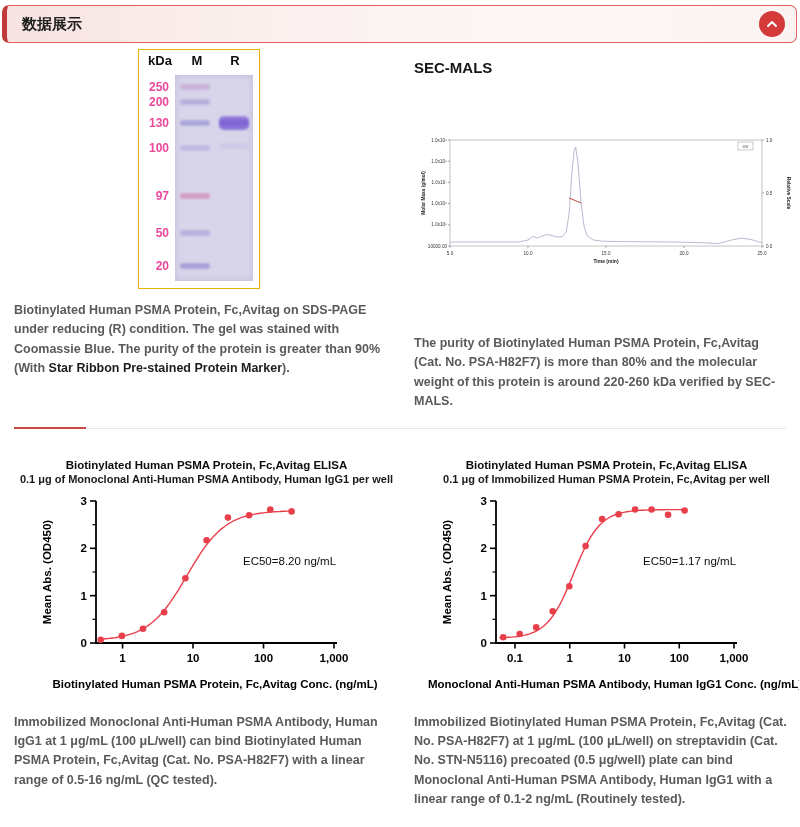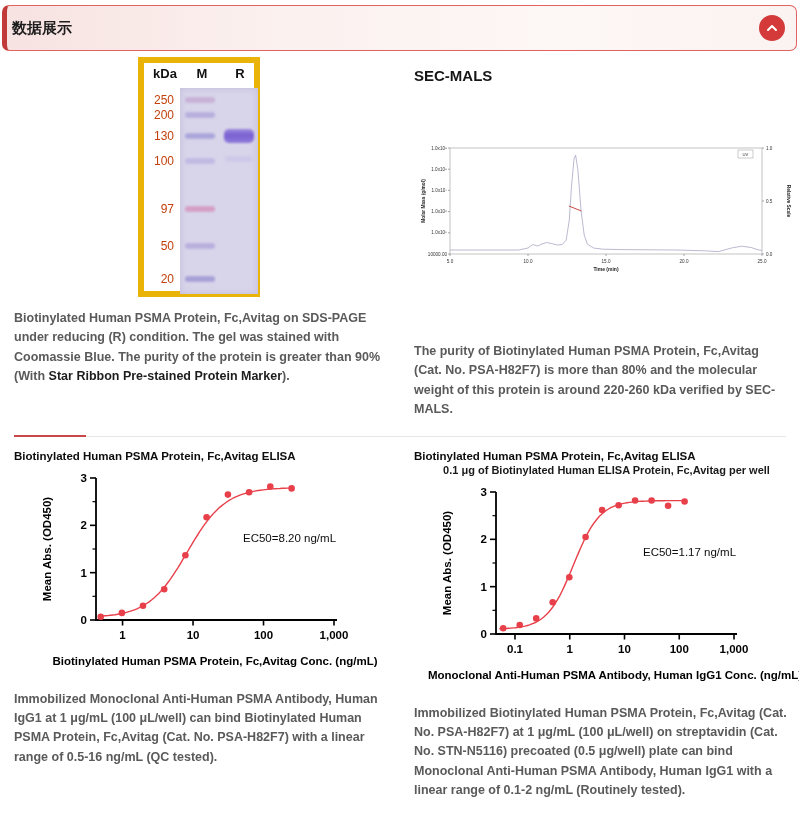--- a/index.html
+++ b/index.html
@@ -6,56 +6,56 @@
   html, body { background: #fff; }
   body {
     width: 800px; height: 827px;
     font-family: "Liberation Sans", "DejaVu Sans", sans-serif;
     color: #222; overflow: hidden; position: relative;
   }
   .page { width: 800px; }
 
   
   .header-bar {
-    margin: 5px 3px 0 2px; height: 46px;
+    margin: 5px 3px 0 2px; height: 38px;
     border: 1px solid #e06262; border-left: 5px solid #c13a3a;
     border-radius: 7px;
     background: linear-gradient(90deg, #f7e3e1 0%, #fbf1ef 35%, #fdf7f6 70%, #fbf3f2 100%);
     display: flex; align-items: center; justify-content: space-between;
-    padding: 0 11px 0 5px;
+    padding: 0 11px 0 15px;
   }
   .header-title { font-size: 15px; font-weight: bold; color: #1c1c1c; }
   .collapse-btn {
     width: 26px; height: 26px; border-radius: 50%;
     background: #d43a3a; border: none; cursor: pointer;
     display: flex; align-items: center; justify-content: center;
   }
   .collapse-btn svg { display: block; }
 
   
   .row { display: grid; grid-template-columns: 400px 400px; }
   .col { padding: 0 12px 0 14px; }
   h3.sec-heading { font-size: 15px; font-weight: bold; color: #161616; margin: 16px 0 0 14px; }
   .row h3.sec-heading { margin-left: 0; }
   .caption { font-size: 12.5px; line-height: 1.55; color: #5a5a5a; margin-top: 12px; font-weight: bold; }
   .caption .dark { color: #1d1d1d; }
 
   
   .gel-panel {
     position: relative; width: 122px; height: 240px;
-    border: 6px solid #eab308; background: #fff; margin: 6px 0 0 124px;
+    border: 1px solid #eab308; background: #fff; margin: 6px 0 0 124px;
   }
   .gel-head span { position: absolute; top: 3px; font-weight: bold; font-size: 13px; color: #111; text-align: center; }
   .gel-head .h-kda { left: 6px;  width: 30px; }
   .gel-head .h-m   { left: 46px; width: 24px; }
   .gel-head .h-r   { left: 84px; width: 24px; }
   .gel-labels { position: absolute; left: 0; top: 25px; width: 33px; height: 206px; }
   .gel-label {
     position: absolute; right: 3px; transform: translateY(-50%);
-    font-size: 12px; font-weight: 400; color: #c2410c;
+    font-size: 12px; font-weight: 700; color: #ec4899;
   }
   .gel-rect {
     position: absolute; left: 36px; top: 25px; width: 78px; height: 206px;
     box-shadow: inset 0 0 6px rgba(120,110,170,.25);
   }
   .band {
     position: absolute; left: 5px; width: 30px; height: 6px;
     border-radius: 3px; transform: translateY(-50%); filter: blur(1px);
   }
   .band.sample { left: 44px; width: 30px; height: 14px; border-radius: 5px; filter: blur(1.1px); }
@@ -67,21 +67,21 @@
   svg text { font-family: "Liberation Sans", "DejaVu Sans", sans-serif; }
 
   
   .divider { position: relative; margin: 16px 14px 0 14px; height: 2px; }
   .divider .line { position: absolute; left: 0; right: 0; top: 0; height: 1px; background: #e7e7e7; }
   .divider .divider-accent { position: absolute; left: 0; top: -1px; width: 72px; height: 2px; background: #c94747; }
 
   
   .bottom-row { margin-top: 4px; }
   .chart-block { width: 385px; margin: 2px auto 0 auto; }
-  .chart-title { text-align: left; font-size: 11.5px; font-weight: bold; color: #0d0d0d; margin-top: 8px; }
+  .chart-title { text-align: center; font-size: 11.5px; font-weight: bold; color: #0d0d0d; margin-top: 25px; }
   .chart-sub   { text-align: center; font-size: 11px; font-weight: 600; color: #1a1a1a; margin-top: 2px; }
 </style>
 </head>
 <body>
 
 <div class="page">
 
   <div class="header-bar">
     <span class="header-title">数据展示</span>
     <button class="collapse-btn">
@@ -178,20 +178,21 @@
   <div class="divider">
     <span class="line"></span>
     <span class="divider-accent"></span>
   </div>
 
 
   <div class="row bottom-row">
     <section class="col">
       <div class="chart-block">
         <div class="chart-title">Biotinylated Human PSMA Protein, Fc,Avitag ELISA</div>
+        <div class="chart-sub">0.1 μg of Monoclonal Anti-Human PSMA Antibody, Human IgG1 per well</div>
         <div id="elisa0"><svg width="385" height="212" viewBox="0 0 385 212">
               <path d="M 82 16 L 82 158 L 323 158" fill="none" stroke="#000" stroke-width="1.8"></path>
               <line x1="76" y1="158" x2="82" y2="158" stroke="#000" stroke-width="1.6"></line>
               <text x="73" y="162" font-size="11.5" font-weight="bold" fill="#000" text-anchor="end">0</text>
               <line x1="76" y1="110.66666666666667" x2="82" y2="110.66666666666667" stroke="#000" stroke-width="1.6"></line>
               <text x="73" y="114.66666666666667" font-size="11.5" font-weight="bold" fill="#000" text-anchor="end">1</text>
               <line x1="76" y1="63.33333333333334" x2="82" y2="63.33333333333334" stroke="#000" stroke-width="1.6"></line>
               <text x="73" y="67.33333333333334" font-size="11.5" font-weight="bold" fill="#000" text-anchor="end">2</text>
               <line x1="76" y1="16" x2="82" y2="16" stroke="#000" stroke-width="1.6"></line>
               <text x="73" y="20" font-size="11.5" font-weight="bold" fill="#000" text-anchor="end">3</text>
@@ -220,21 +221,21 @@
               <text x="229" y="80" font-size="11.5" fill="#0d0d0d" font-weight="500">EC50=8.20 ng/mL</text>
               <text transform="translate(37,87) rotate(-90)" font-size="11.5" font-weight="bold" fill="#000" text-anchor="middle">Mean Abs. (OD450)</text>
               <text x="201" y="203" font-size="11.5" font-weight="bold" fill="#000" text-anchor="middle">Biotinylated Human PSMA Protein, Fc,Avitag Conc. (ng/mL)</text>
             </svg></div>
       </div>
       <p class="caption">Immobilized Monoclonal Anti-Human PSMA Antibody, Human IgG1 at 1 μg/mL (100 μL/well) can bind Biotinylated Human PSMA Protein, Fc,Avitag (Cat. No. PSA-H82F7) with a linear range of 0.5-16 ng/mL (QC tested).</p>
     </section>
     <section class="col">
       <div class="chart-block">
         <div class="chart-title">Biotinylated Human PSMA Protein, Fc,Avitag ELISA</div>
-        <div class="chart-sub">0.1 μg of Biotinylated Human ELISA Protein, Fc,Avitag per well</div>
+        <div class="chart-sub">0.1 μg of Immobilized Human PSMA Protein, Fc,Avitag per well</div>
         <div id="elisa1"><svg width="385" height="212" viewBox="0 0 385 212">
               <path d="M 82 16 L 82 158 L 323 158" fill="none" stroke="#000" stroke-width="1.8"></path>
               <line x1="76" y1="158" x2="82" y2="158" stroke="#000" stroke-width="1.6"></line>
               <text x="73" y="162" font-size="11.5" font-weight="bold" fill="#000" text-anchor="end">0</text>
               <line x1="76" y1="110.66666666666667" x2="82" y2="110.66666666666667" stroke="#000" stroke-width="1.6"></line>
               <text x="73" y="114.66666666666667" font-size="11.5" font-weight="bold" fill="#000" text-anchor="end">1</text>
               <line x1="76" y1="63.33333333333334" x2="82" y2="63.33333333333334" stroke="#000" stroke-width="1.6"></line>
               <text x="73" y="67.33333333333334" font-size="11.5" font-weight="bold" fill="#000" text-anchor="end">2</text>
               <line x1="76" y1="16" x2="82" y2="16" stroke="#000" stroke-width="1.6"></line>
               <text x="73" y="20" font-size="11.5" font-weight="bold" fill="#000" text-anchor="end">3</text>

